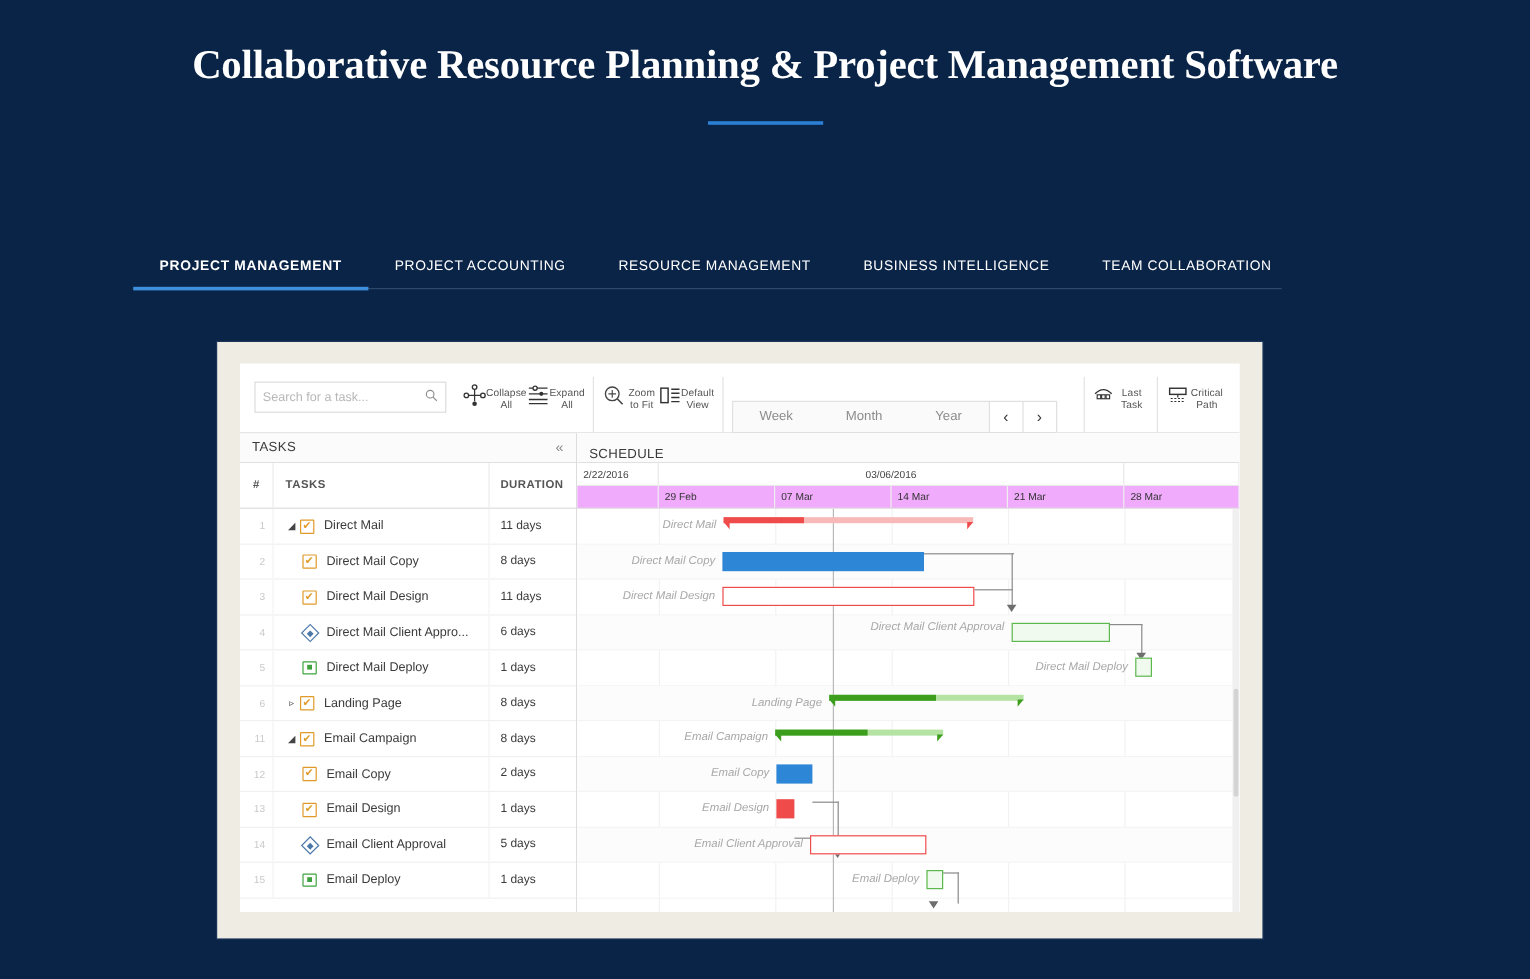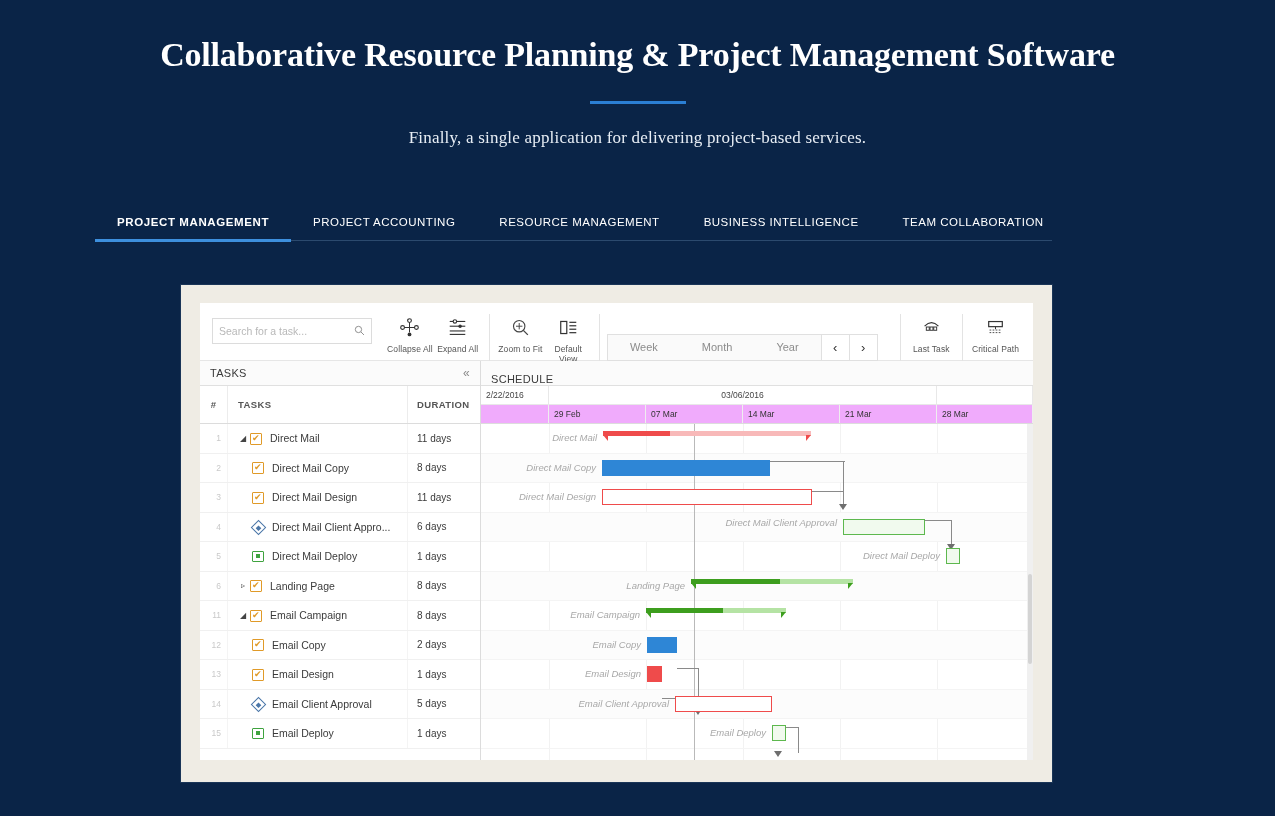--- a/index.html
+++ b/index.html
@@ -23,21 +23,21 @@
     margin: 27px auto 0;
   }
   .hero-sub {
     font-family: "Liberation Serif", serif;
     font-size: 17px; color: #e8eef5; margin-top: 24px;
     letter-spacing: 0.2px;
   }
 
   
   .tabs-wrap {
-    position: absolute; left: 117px; top: 210px; width: 935px;
+    position: absolute; left: 133px; top: 210px; width: 935px;
     border-bottom: 1px solid #2c4a6e;
   }
   .tabs { display: flex; align-items: flex-end; }
   .tab {
     color: #ffffff; font-size: 11.5px; font-weight: 700;
     letter-spacing: 0.6px; padding: 6px 0 12px;
     margin-right: 44px; cursor: pointer;
     position: relative; white-space: nowrap;
   }
   .tab:first-child { margin-right: 44px; }
@@ -70,21 +70,21 @@
     padding: 0 6px; margin-right: 14px; margin-top: 4px;
   }
   .search-box input {
     border: 0; outline: 0; flex: 1; font-size: 10.5px;
     color: #b3b3b3; font-family: "Liberation Sans", sans-serif;
     background: transparent;
   }
   .search-box input::placeholder { color: #b8b8b8; }
   .tb-item {
     width: 62px; text-align: center; cursor: pointer;
-    display: flex; flex-direction: column; align-items: center;
+    display: flex; flex-direction: row; align-items: center;
     padding-top: 2px;
   }
   .tb-item .lbl { font-size: 8.5px; color: #555; margin-top: 6px; letter-spacing: 0.1px; }
   .tb-ico { height: 22px; display: flex; align-items: center; justify-content: center; }
   .tb-sep { width: 1px; background: #e3e3e3; height: 48px; margin: 0 7px; align-self: flex-start; }
 
   .seg {
     display: flex; align-items: center; height: 27px;
     border: 1px solid #e0e0e0; background: #fafafa; margin-top: 20px;
   }
@@ -202,21 +202,20 @@
   .sb-thumb { position: absolute; background: #d4d4d4; border-radius: 3px; }
 </style>
 </head>
 <body>
 
 <div class="page">
 
   <div class="hero">
     <h1>Collaborative Resource Planning &amp; Project Management Software</h1>
     <div class="hero-rule"></div>
-    <div class="hero-sub">Finally, a single application for delivering project-based services.</div>
   </div>
 
   <div class="tabs-wrap">
     <div class="tabs">
       <div class="tab active">PROJECT MANAGEMENT</div>
       <div class="tab">PROJECT ACCOUNTING</div>
       <div class="tab">RESOURCE MANAGEMENT</div>
       <div class="tab">BUSINESS INTELLIGENCE</div>
       <div class="tab">TEAM COLLABORATION</div>
     </div>

